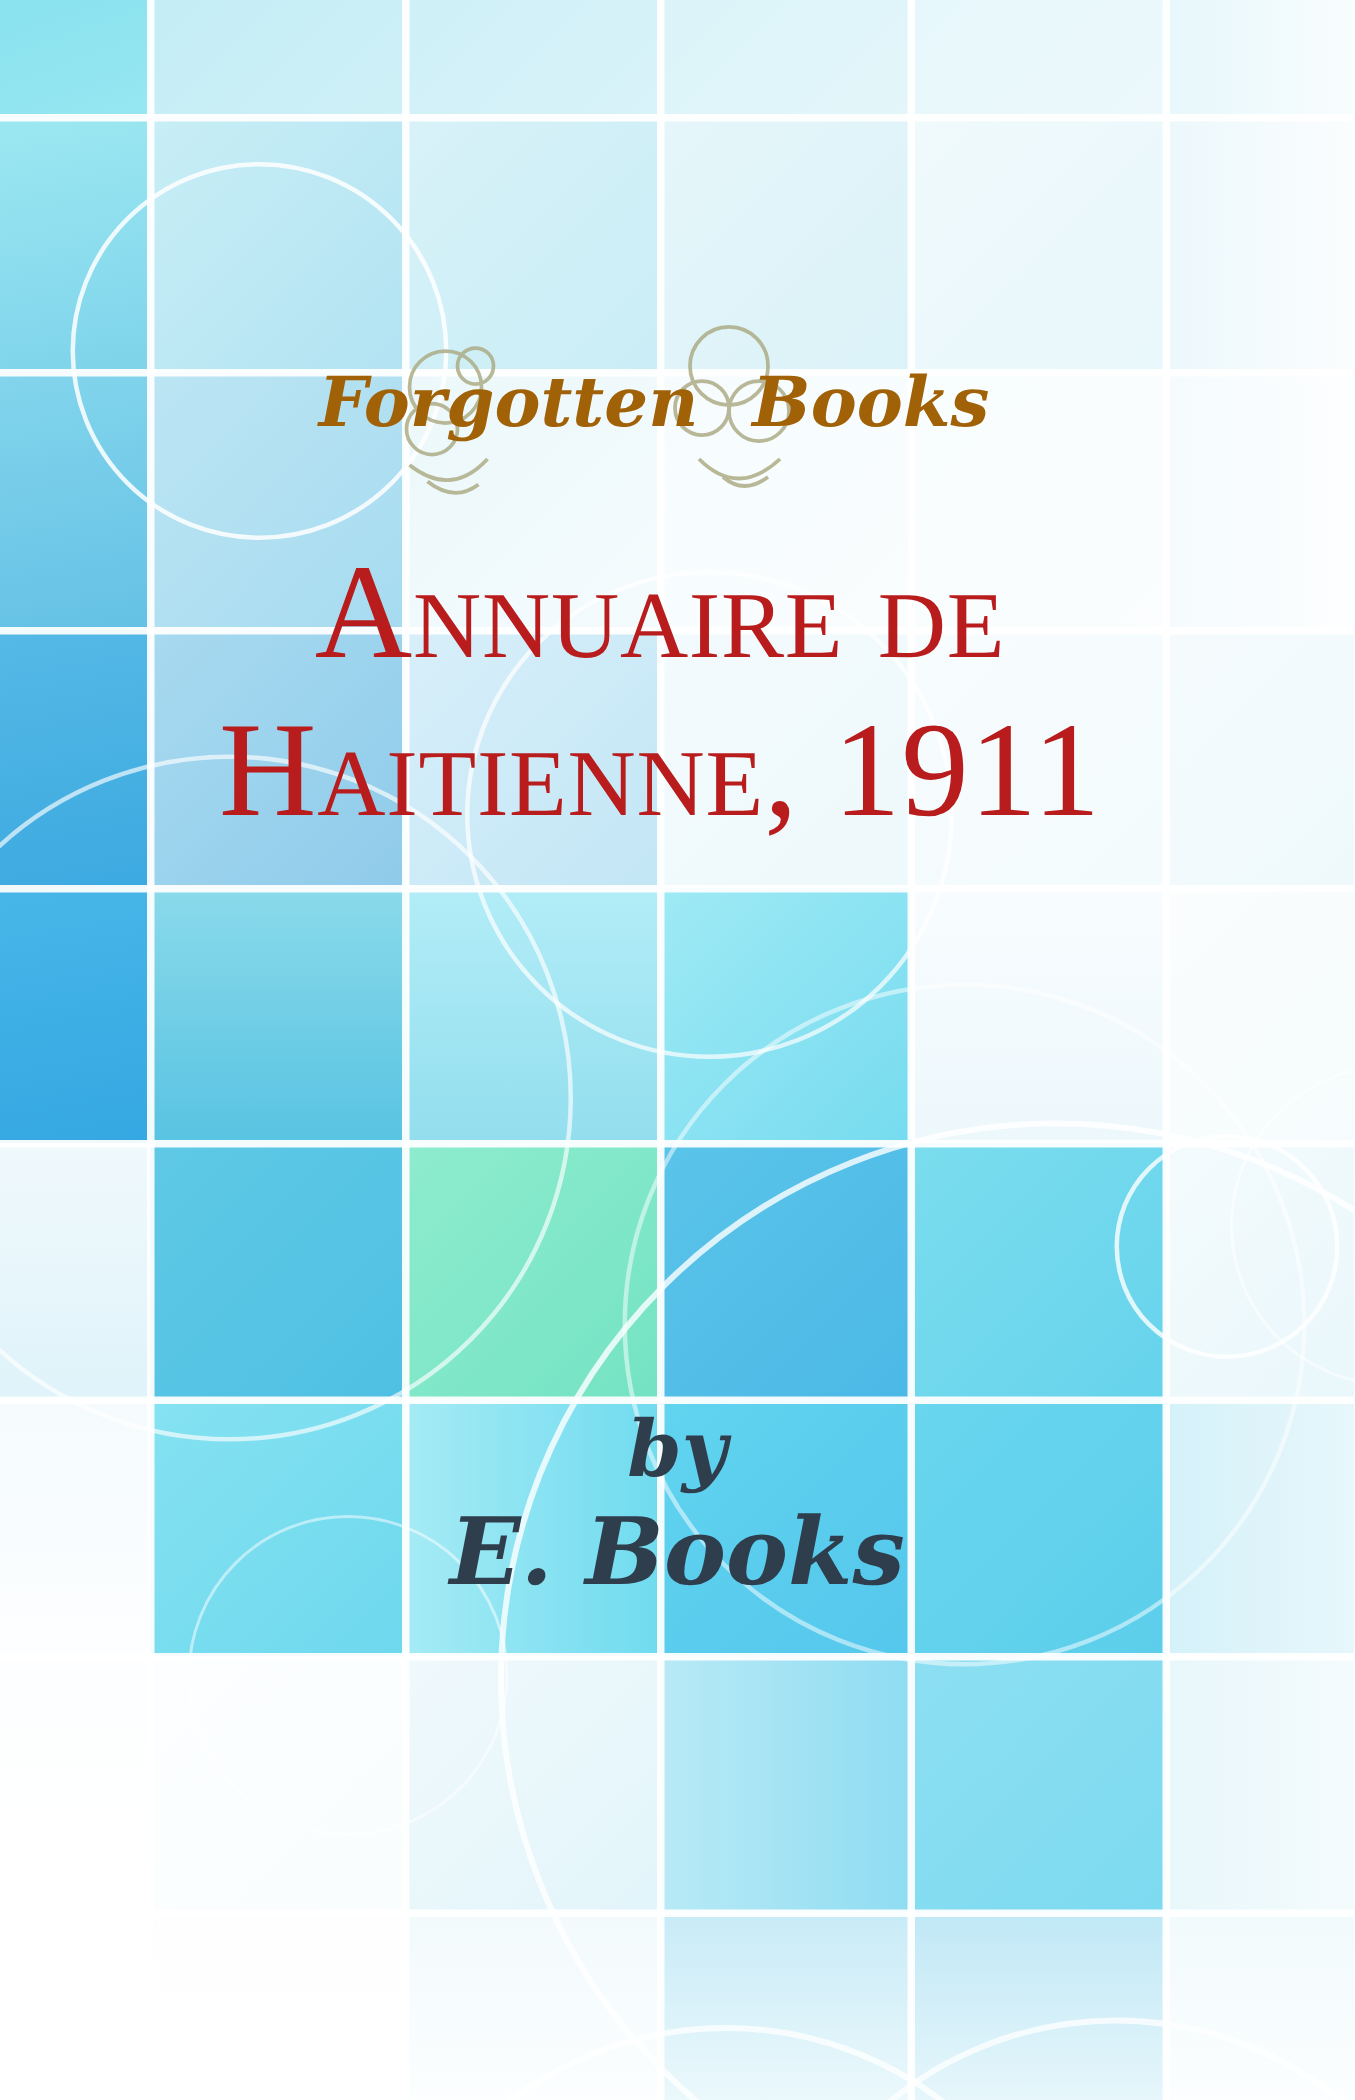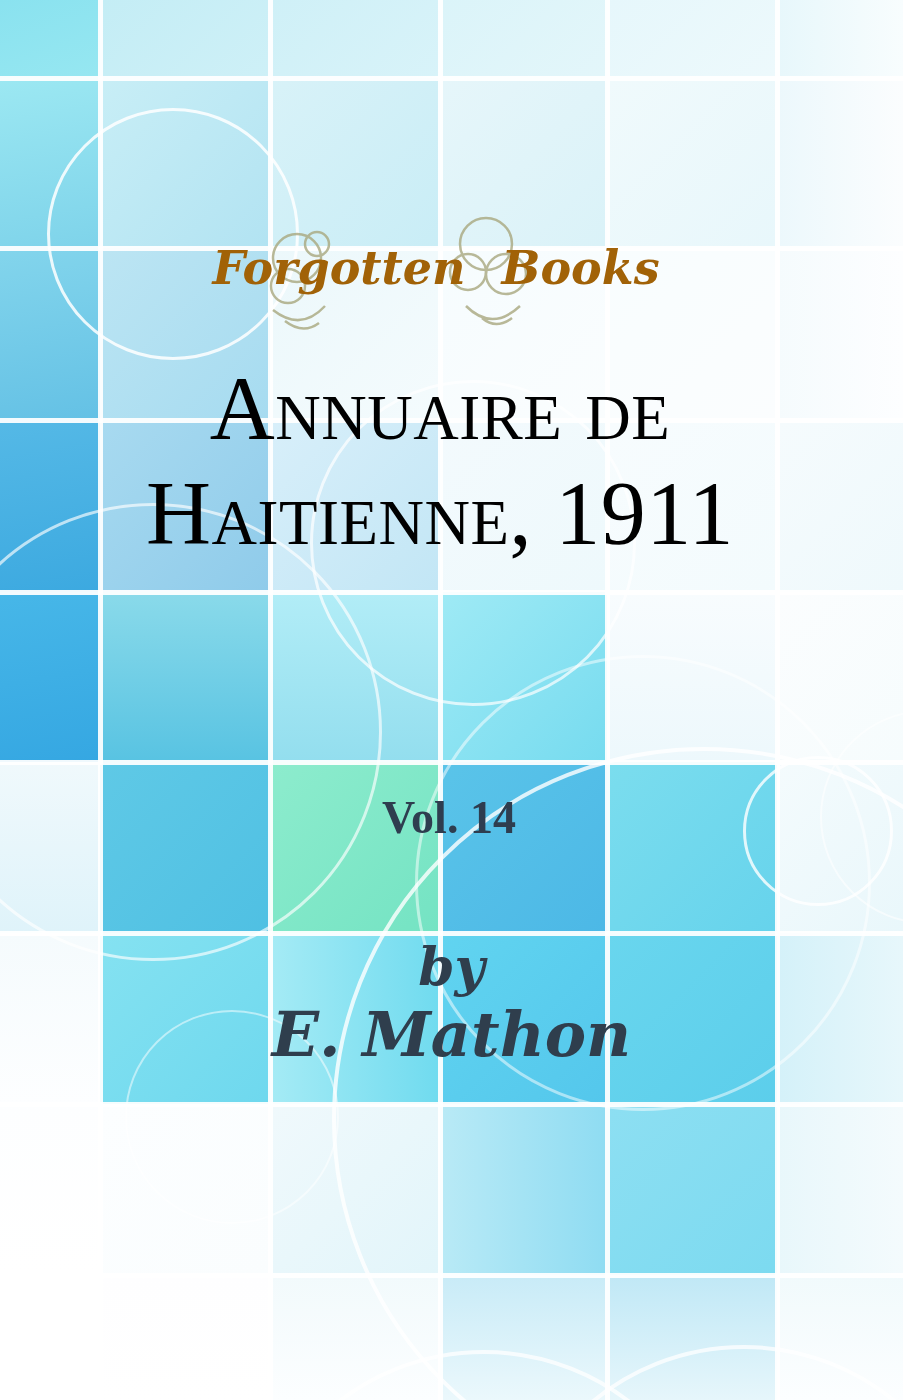--- a/index.html
+++ b/index.html
@@ -164,25 +164,24 @@
       <circle cx="62" cy="30" r="26"></circle>
       <circle cx="44" cy="58" r="18"></circle>
       <circle cx="82" cy="60" r="20"></circle>
       <path d="M42 92 q 26 26 54 0"></path>
       <path d="M58 104 q 14 12 30 0"></path>
     </g>
   </svg>
 
   <div id="logo" style="color: #a16207;">Forgotten Books</div>
 
-  <div id="title" style="color: #000000;">
+  <div id="title" style="color: #b91c1c;">
     <div>Annuaire de</div>
     <div>Haitienne, 1911</div>
   </div>
 
-  <div id="volume" style="color: rgb(46, 61, 79);">Vol. 14</div>
 
   <div id="byline" style="color: rgb(47, 62, 77);">
     <div id="by-prefix">by</div>
-    <div id="author">E. Mathon</div>
+    <div id="author">E. Books</div>
   </div>
 
 </div>
 
 </body></html>

